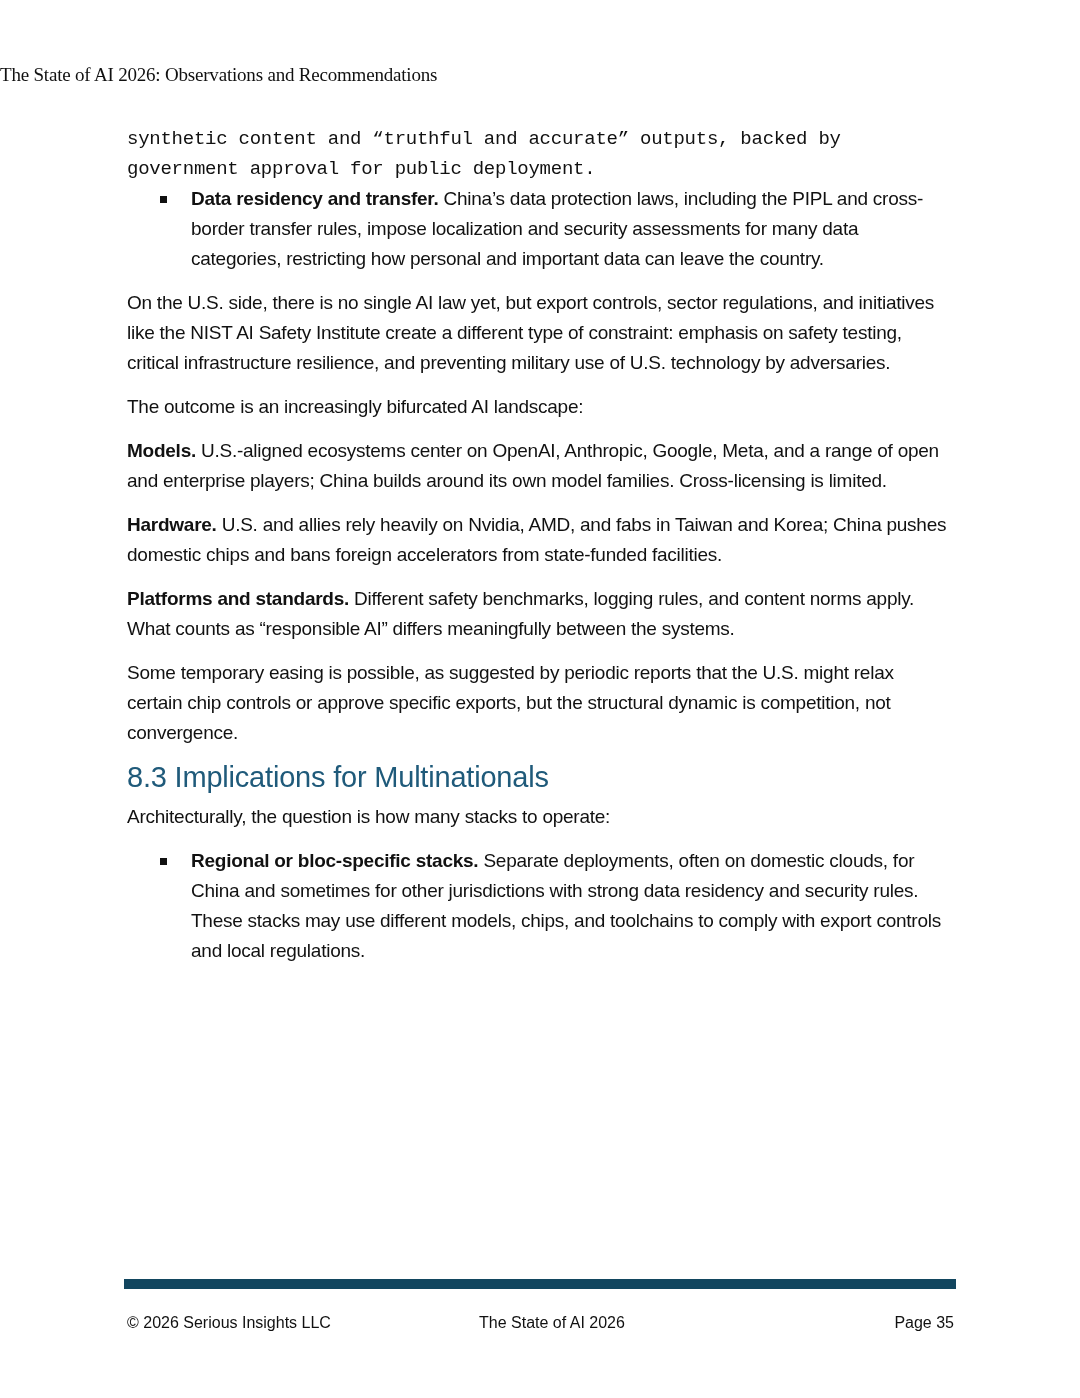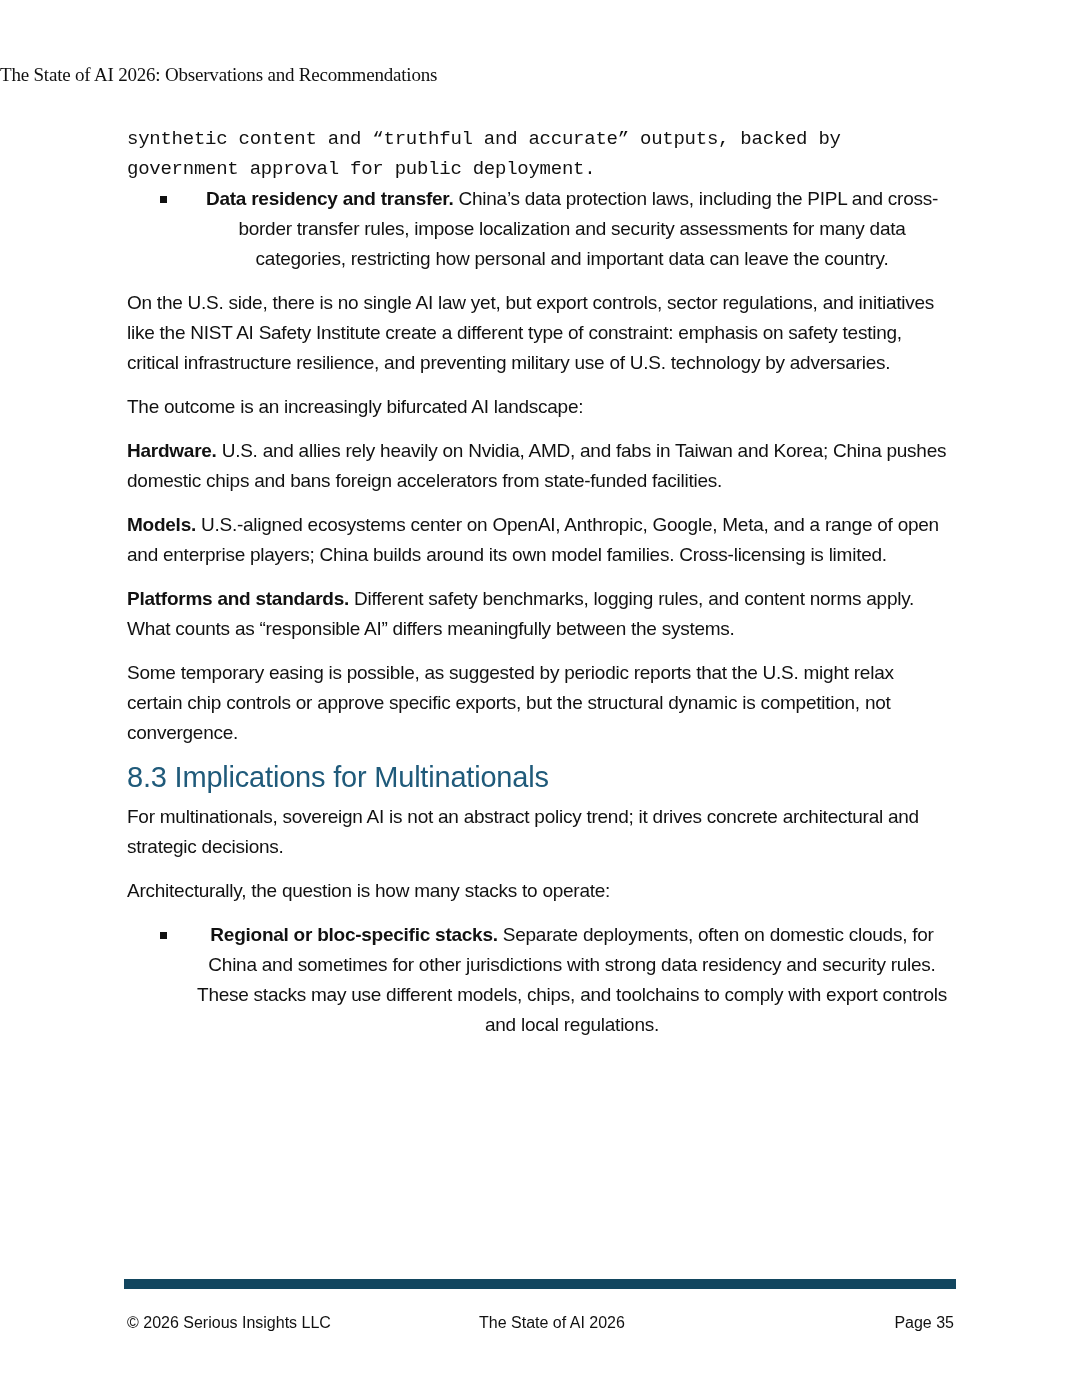--- a/index.html
+++ b/index.html
@@ -10,21 +10,21 @@
   .header {
     position: absolute; top: 64px; left: 0; width: 936px; 
     font-size: 19px; letter-spacing: -0.2px; font-family: Liberation Serif, serif;
   }
   .content {
     position: absolute; top: 124px; left: 127px; width: 826px;
     font-size: 19px; line-height: 30px; letter-spacing: -0.25px;
   }
   .content p { margin: 0 0 14px 0; }
   .cont-text { margin-left: 64px; font-family: Liberation Mono, monospace; }
-  ul.bullets { list-style: none; margin: 0 0 14px 0; padding: 0; text-align: center; }
+  ul.bullets { list-style: none; margin: 0 0 14px 0; padding: 0; }
   ul.bullets li { position: relative; padding-left: 64px; }
   ul.bullets li .bullet {
     position: absolute; left: 33px; top: 12px; width: 7px; height: 7px; background: #111;
   }
   b { font-weight: bold; }
   h2.section {
     font-weight: normal; color: #1f5a7a; font-size: 29px; margin: 14px 0 10px 0; line-height: 30px;
     letter-spacing: -0.2px;
   }
   .footer-bar {
@@ -47,28 +47,27 @@
 
   <ul class="bullets" style="margin-top:-14px;">
     <li>
       <span class="bullet"></span>
       <b>Data residency and transfer.</b><span> China’s data protection laws, including the PIPL and cross-border transfer rules, impose localization and security assessments for many data categories, restricting how personal and important data can leave the country.</span>
     </li>
   </ul>
 
   <p><span>On the U.S. side, there is no single AI law yet, but export controls, sector regulations, and initiatives like the NIST AI Safety Institute create a different type of constraint: emphasis on safety testing, critical infrastructure resilience, and preventing military use of U.S. technology by adversaries.</span></p>
   <p><span>The outcome is an increasingly bifurcated AI landscape:</span></p>
+  <p><b>Models.</b><span> U.S.-aligned ecosystems center on OpenAI, Anthropic, Google, Meta, and a range of open and enterprise players; China builds around its own model families. Cross-licensing is limited.</span></p>
   <p><b>Hardware.</b><span> U.S. and allies rely heavily on Nvidia, AMD, and fabs in Taiwan and Korea; China pushes domestic chips and bans foreign accelerators from state-funded facilities.</span></p>
-  <p><b>Models.</b><span> U.S.-aligned ecosystems center on OpenAI, Anthropic, Google, Meta, and a range of open and enterprise players; China builds around its own model families. Cross-licensing is limited.</span></p>
   <p><b>Platforms and standards.</b><span> Different safety benchmarks, logging rules, and content norms apply. What counts as “responsible AI” differs meaningfully between the systems.</span></p>
   <p><span>Some temporary easing is possible, as suggested by periodic reports that the U.S. might relax certain chip controls or approve specific exports, but the structural dynamic is competition, not convergence.</span></p>
 
   <h2 class="section">8.3 Implications for Multinationals</h2>
 
-  <p>For multinationals, sovereign AI is not an abstract policy trend; it drives concrete architectural and strategic decisions.</p>
   <p>Architecturally, the question is how many stacks to operate:</p>
 
   <ul class="bullets">
     <li>
       <span class="bullet"></span>
       <b>Regional or bloc-specific stacks.</b><span> Separate deployments, often on domestic clouds, for China and sometimes for other jurisdictions with strong data residency and security rules. These stacks may use different models, chips, and toolchains to comply with export controls and local regulations.</span>
     </li>
   </ul>
 </div>
 

